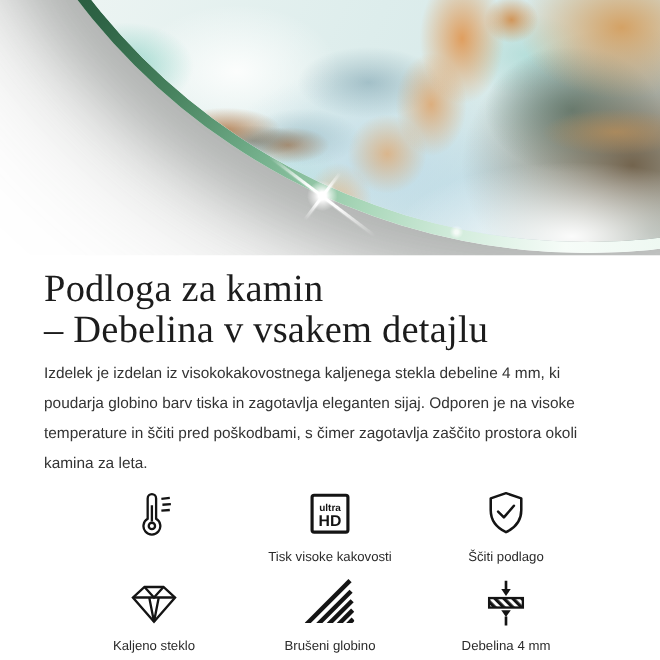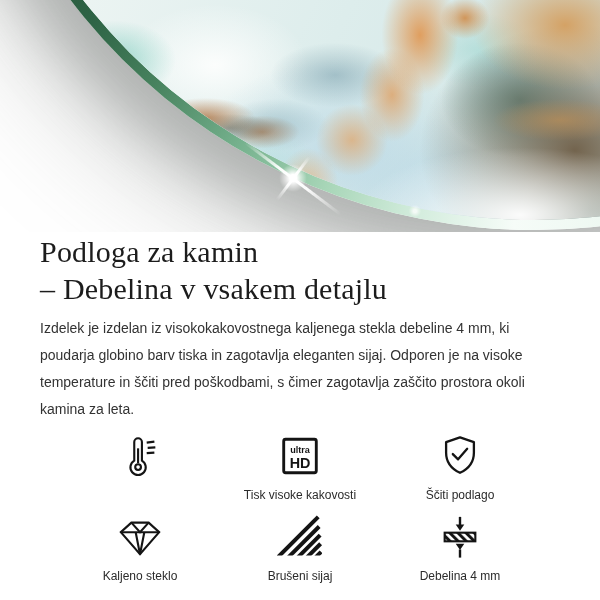--- a/index.html
+++ b/index.html
@@ -65,22 +65,22 @@
   .sparkle .core {
     position:absolute; left:-14px; top:-14px; width:28px; height:28px; border-radius:50%;
     background:radial-gradient(circle, #fff 0 18%, rgba(255,255,255,.55) 40%, transparent 70%);
   }
   .sp-main { left:293px; top:178px; }
   .sp-small { left:415px; top:211px; opacity:.75; transform:scale(.45); }
 
   
   .content { padding:0 40px; }
   h1 {
-    margin-top:1px; font-family:"Liberation Serif","DejaVu Serif",serif;
-    font-weight:400; font-size:30px; line-height:37px; color:#1c1c1c;
+    margin-top:12px; font-family:"Liberation Serif","DejaVu Serif",serif;
+    font-weight:400; font-size:35px; line-height:37px; color:#1c1c1c;
     letter-spacing:.2px;
   }
   h1 span { display:block; }
   .desc {
     margin-top:8px; width:526px; font-size:14px; line-height:27px; color:#333;
     hyphens:auto; -webkit-hyphens:auto;
   }
 
   
   .features {
@@ -181,21 +181,21 @@
               </defs>
             <g clip-path="url(#cutflat)" stroke="#141414" stroke-width="4.2">
               <line x1="1" y1="45" x2="43" y2="3"></line>
               <line x1="12" y1="45" x2="44" y2="13"></line>
               <line x1="22" y1="45" x2="45" y2="22"></line>
               <line x1="31.5" y1="45" x2="45.5" y2="31"></line>
               <line x1="40.5" y1="45" x2="46" y2="39.5"></line>
             </g>
           </svg>
         </div>
-        <span class="flabel">Brušeni sijaj</span>
+        <span class="flabel">Brušeni globino</span>
       </div>
 
       <div class="feature">
         <div class="icon-box">
           <svg width="46" height="46" viewBox="0 0 48 48">
             <defs>
               <pattern id="hatch" width="6" height="6" patternUnits="userSpaceOnUse" patternTransform="rotate(-45)">
                 <rect width="6" height="6" fill="#ffffff"></rect>
                 <rect width="3.1" height="6" fill="#141414"></rect>
               </pattern>

